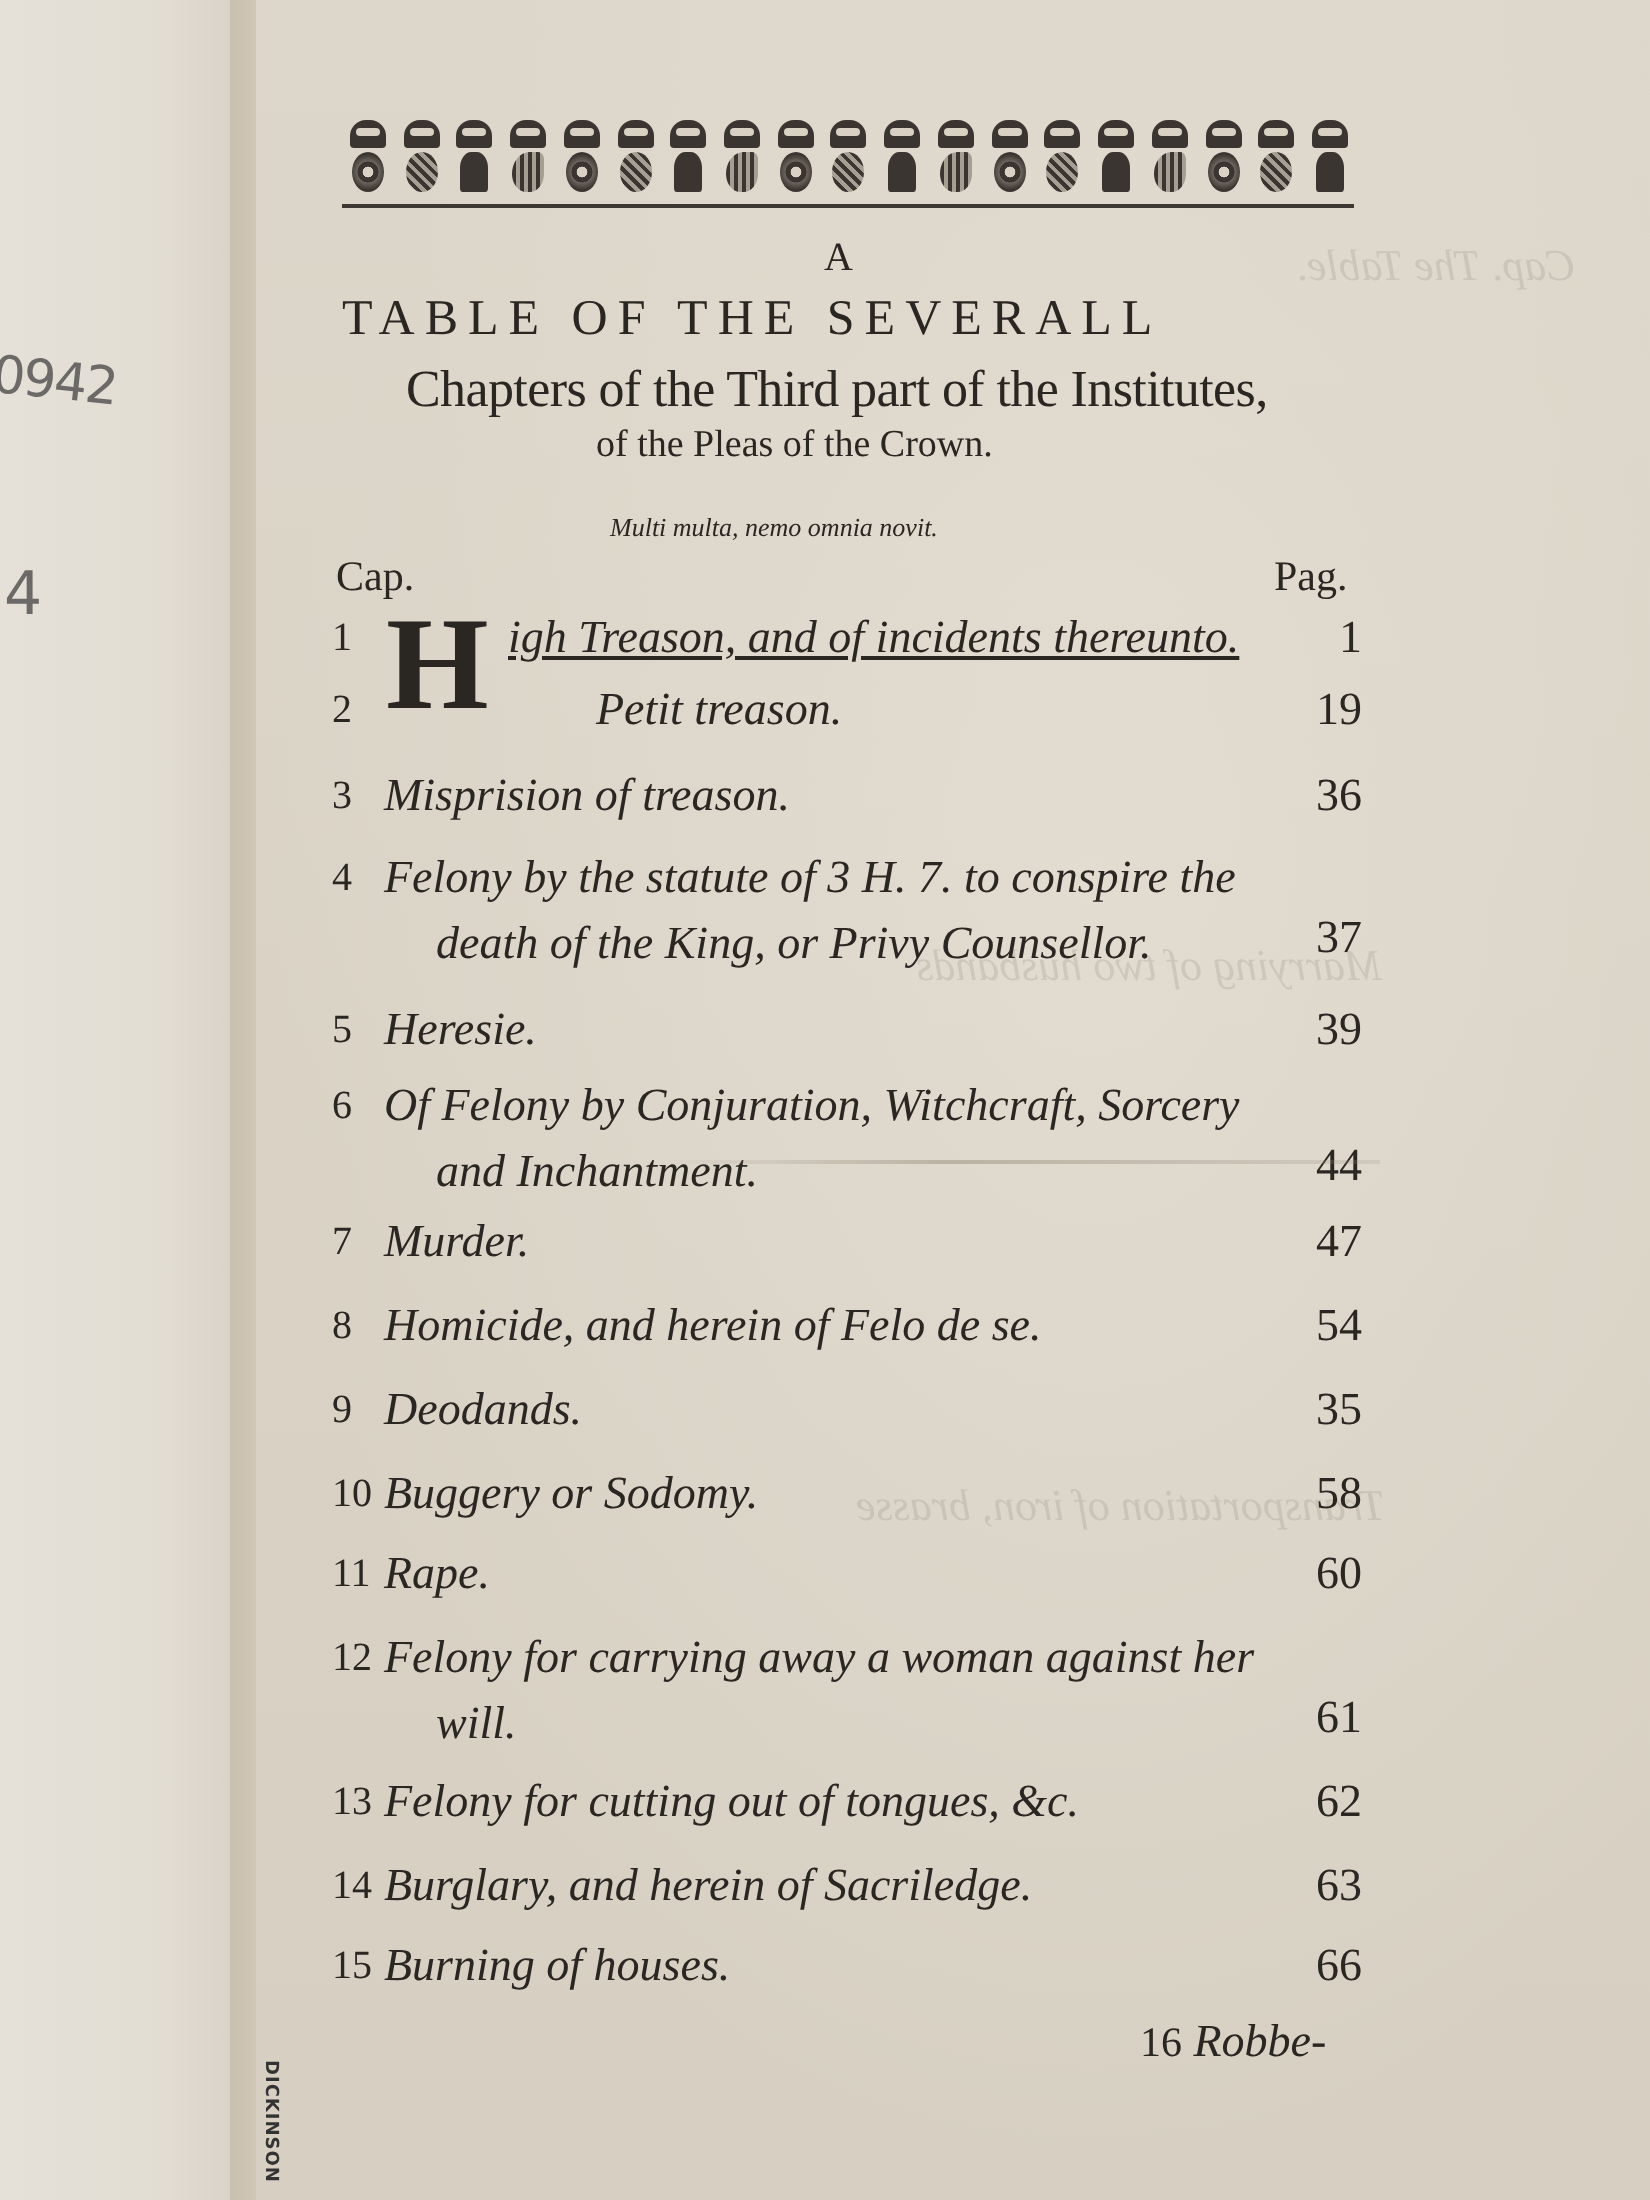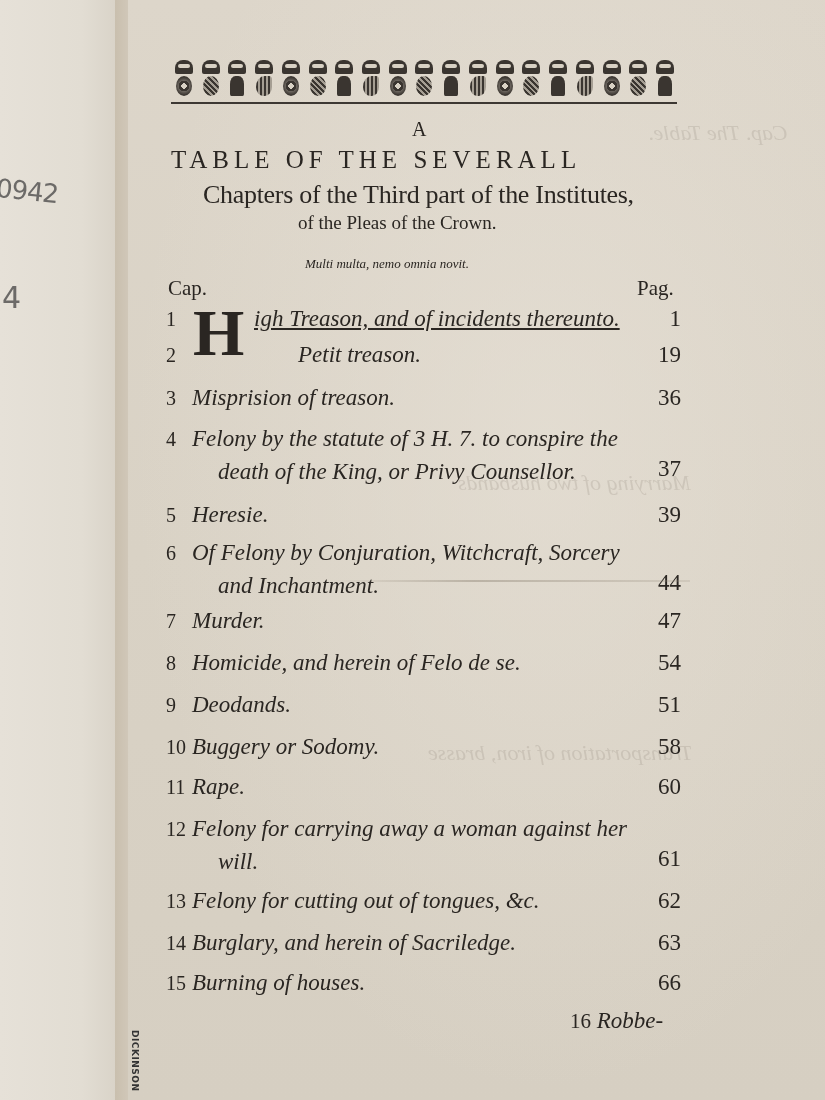--- a/index.html
+++ b/index.html
@@ -231,21 +231,21 @@
   <span class="pg">47</span>
 </div>
 <div class="entry" style="top:648px;">
   <span class="num">8</span>
   <span class="text">Homicide, and herein of Felo de se.</span>
   <span class="pg">54</span>
 </div>
 <div class="entry" style="top:690px;">
   <span class="num">9</span>
   <span class="text">Deodands.</span>
-  <span class="pg">51</span>
+  <span class="pg">35</span>
 </div>
 <div class="entry" style="top:732px;">
   <span class="num">10</span>
   <span class="text">Buggery or Sodomy.</span>
   <span class="pg">58</span>
 </div>
 <div class="entry" style="top:772px;">
   <span class="num">11</span>
   <span class="text">Rape.</span>
   <span class="pg">60</span>

